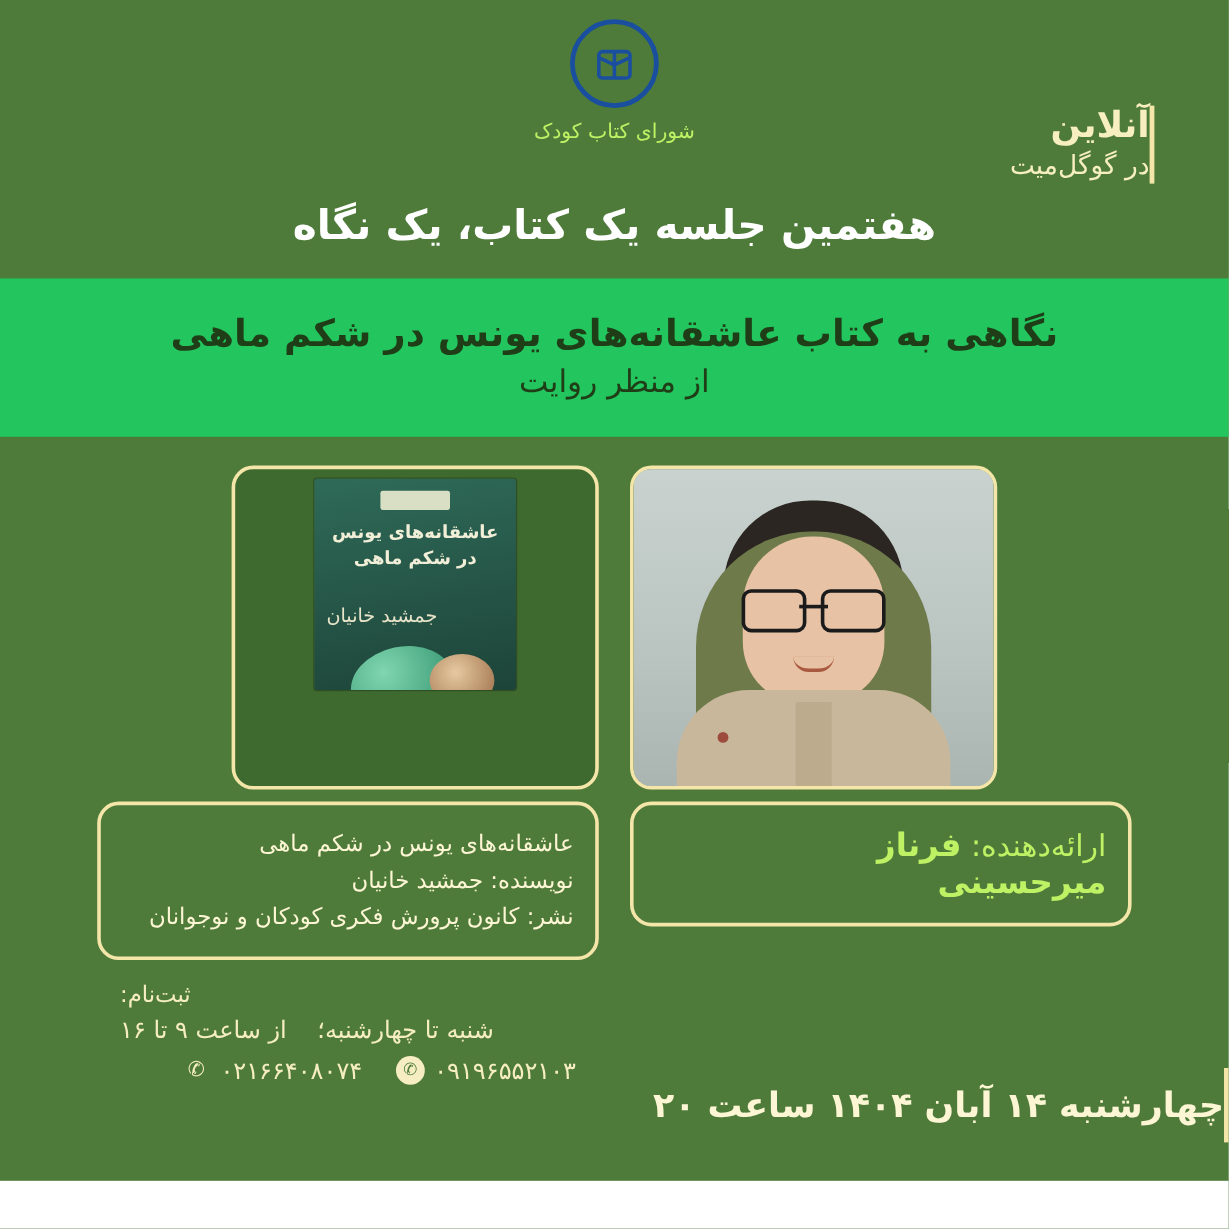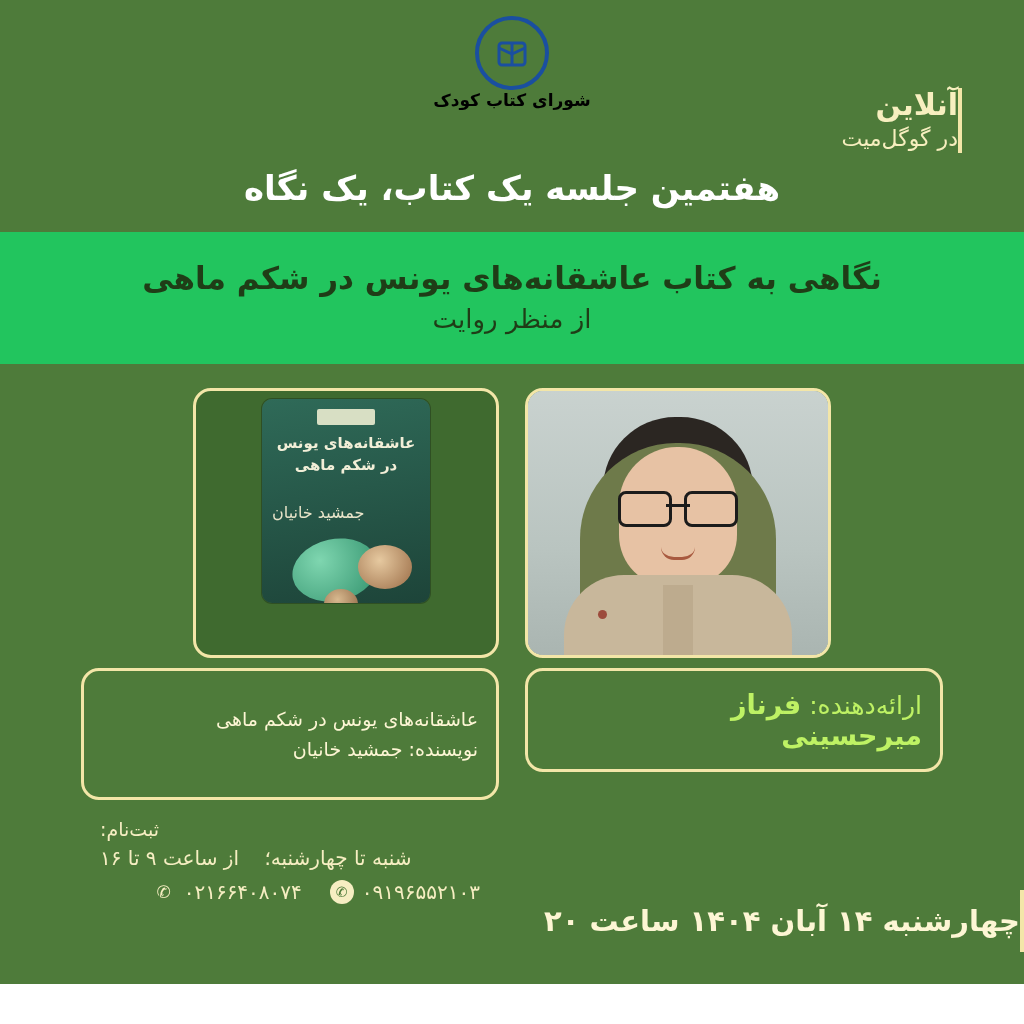--- a/index.html
+++ b/index.html
@@ -25,21 +25,22 @@
     width:180px;text-align:center;
   }
   .logo-mark{
     width:66px;height:66px;margin:0 auto;
     border:4px solid #1a4fa0;border-radius:50%;
     display:flex;align-items:center;justify-content:center;
     background:#4e7b3a;
   }
   .logo-mark svg{display:block;}
   .logo-text{
-    color:#000000;font-weight:bold;font-size:17px;
+    margin-top:10px;
+    color:#bef264;font-weight:normal;font-size:17px;
     letter-spacing:0;
   }
   .online-block{
     position:absolute;top:88px;right:62px;
     text-align:right;
     border-right:4px solid #f3e6a8;
   }
   .online-1{
     color:#f7efbf;font-size:30px;font-weight:bold;line-height:1.15;
   }
@@ -71,23 +72,23 @@
     display:flex;justify-content:center;gap:26px;
   }
   .frame{
     width:300px;height:264px;
     border:3px solid #f3e6a8;border-radius:18px;
     overflow:hidden;position:relative;background:#3f6a2f;
   }
   
   .book{
     position:absolute;top:8px;left:50%;transform:translateX(-50%);
-    width:168px;height:204px;
+    width:168px;height:176px;
     background:linear-gradient(170deg,#2f6a58 0%,#27594a 45%,#1d4439 100%);
-    border-radius:10px;
+    border-radius:2px;
     box-shadow:0 0 0 1px rgba(0,0,0,.25);
     overflow:hidden;
   }
   .book-logo{
     position:absolute;top:10px;left:50%;transform:translateX(-50%);
     width:58px;height:16px;background:#d8dfc4;border-radius:2px;
   }
   .book-title{
     position:absolute;top:34px;right:10px;left:10px;
     color:#f2efd8;font-size:15px;font-weight:bold;text-align:center;line-height:1.45;
@@ -234,20 +235,21 @@
       <div class="sp">
         <span>ارائه‌دهنده:</span>
         <b>فرناز میرحسینی</b>
       </div>
     </div>
 
     <div class="info-box info-book">
       <div class="lines">
         <div>عاشقانه‌های یونس در شکم ماهی</div>
         <div>نویسنده: جمشید خانیان</div>
+        <div>نشر: کانون پرورش فکری کودکان و نوجوانان</div>
       </div>
     </div>
 
   </div>
 
 
   <div class="date-row">
     <div class="t">چهارشنبه ۱۴ آبان ۱۴۰۴ ساعت ۲۰</div>
   </div>
 

